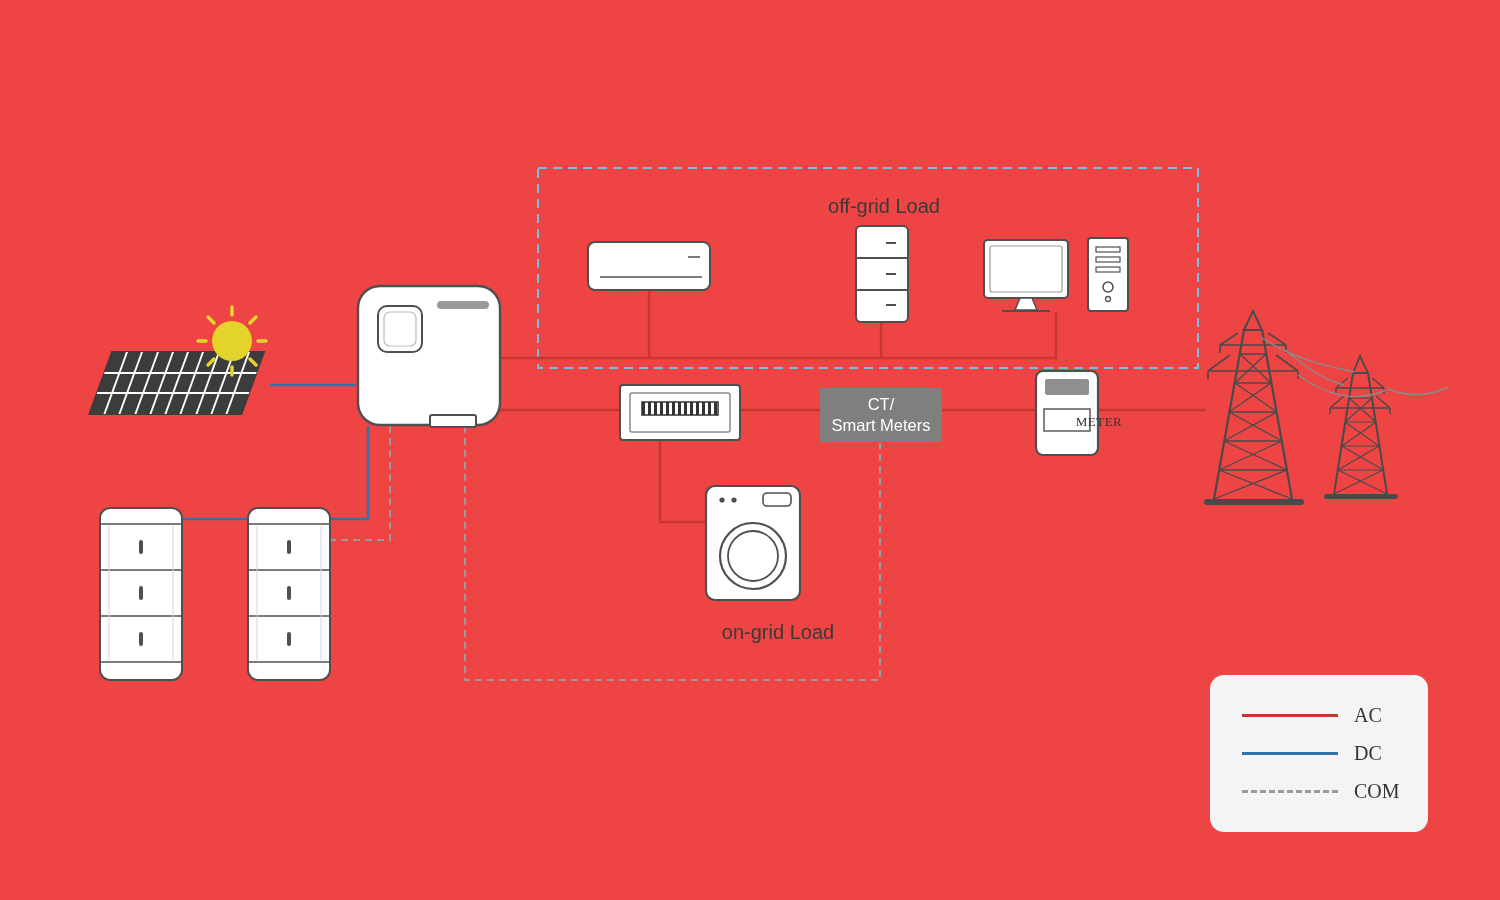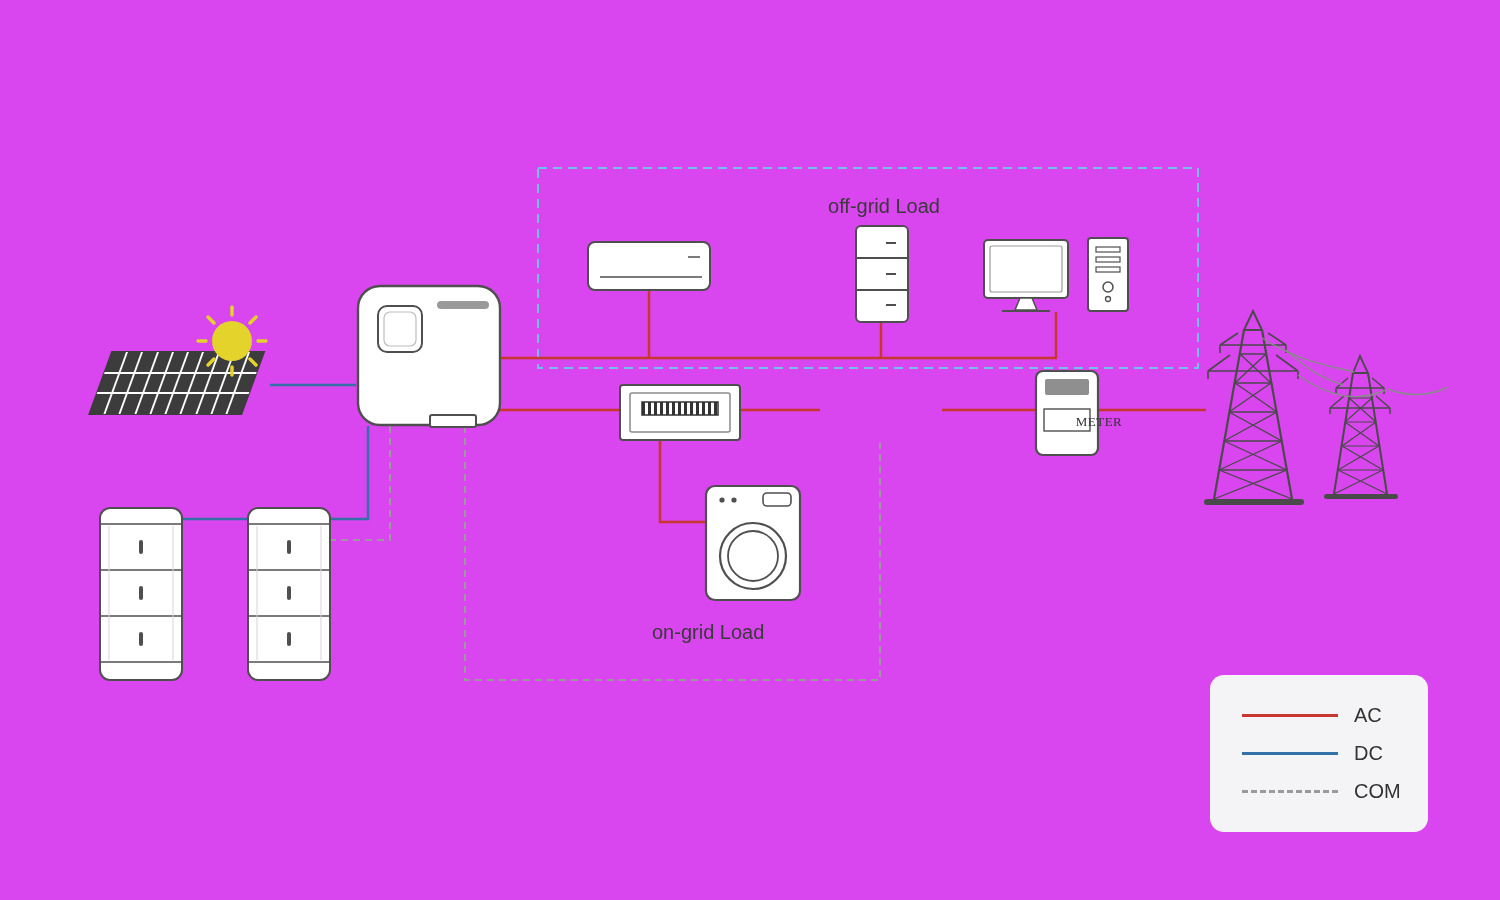--- a/index.html
+++ b/index.html
@@ -1,43 +1,43 @@
 <!DOCTYPE html>
 <html><head>
 <meta charset="utf-8">
 <style>
   html,body{margin:0;padding:0;background:#fff;}
   .stage{
-    position:relative;width:1500px;height:900px;background:#d946ef;overflow:hidden;
+    position:relative;width:1500px;height:900px;background:#ef4444;overflow:hidden;
     font-family:"Liberation Sans",sans-serif;
   }
   .stage svg{position:absolute;left:0;top:0;}
   .lbl{position:absolute;color:#3a3a3a;font-size:20px;}
   .lbl-offgrid{left:774px;top:195px;width:220px;text-align:center;}
-  .lbl-ongrid{left:652px;top:621px;width:220px;text-align:left;}
+  .lbl-ongrid{left:668px;top:621px;width:220px;text-align:center;}
   .ct-box{
     position:absolute;left:820px;top:388px;width:122px;height:54px;
     background:#7f7f7f;color:#ffffff;display:flex;flex-direction:column;
     align-items:center;justify-content:center;font-size:16.5px;line-height:1.3;
   }
   .meter-label{
     position:absolute;left:1036px;top:414px;width:62px;text-align:center;
     font-family:"Liberation Serif",serif;font-size:13px;letter-spacing:.5px;color:#333;margin-left:32px;
   }
   .legend{
     position:absolute;left:1210px;top:675px;width:218px;height:157px;
     background:#f4f4f6;border-radius:14px;box-sizing:border-box;
     display:flex;flex-direction:column;justify-content:center;gap:15px;padding-left:32px;
   }
   .legend-row{display:flex;align-items:center;gap:16px;}
   .legend-line{width:96px;height:0;border-top:3px solid;}
   .legend-ac{border-color:#c8372d;}
   .legend-dc{border-color:#3471a9;}
   .legend-com{border-color:#9a9a9a;border-top-style:dashed;}
-  .legend-label{font-size:20px;color:#333;}
+  .legend-label{font-size:20px;color:#333;font-family:Liberation Serif, serif;}
 </style>
 </head>
 <body>
 
 <div class="stage">
 
   <svg width="1500" height="900" viewBox="0 0 1500 900">
     <defs>
       <pattern id="breakerHatch" patternUnits="userSpaceOnUse" x="642" y="402" width="6" height="13">
         <rect width="6" height="13" fill="#ffffff"></rect>
@@ -229,20 +229,24 @@
       <path d="M1286,350 C1312,374 1332,382 1344,385"></path>
       <path d="M1298,375 C1330,398 1358,402 1386,390"></path>
       <path d="M1262,338 C1300,362 1330,366 1354,372"></path>
       <path d="M1388,389 C1410,398 1432,395 1448,387"></path>
     </g>
   </svg>
 
   <div class="lbl lbl-offgrid">off-grid Load</div>
   <div class="lbl lbl-ongrid">on-grid Load</div>
 
+  <div class="ct-box">
+    <div>CT/</div>
+    <div>Smart Meters</div>
+  </div>
 
   <div class="meter-label">METER</div>
 
   <div class="legend">
     <div class="legend-row">
       <span class="legend-line legend-ac"></span>
       <span class="legend-label">AC</span>
     </div>
     <div class="legend-row">
       <span class="legend-line legend-dc"></span>

